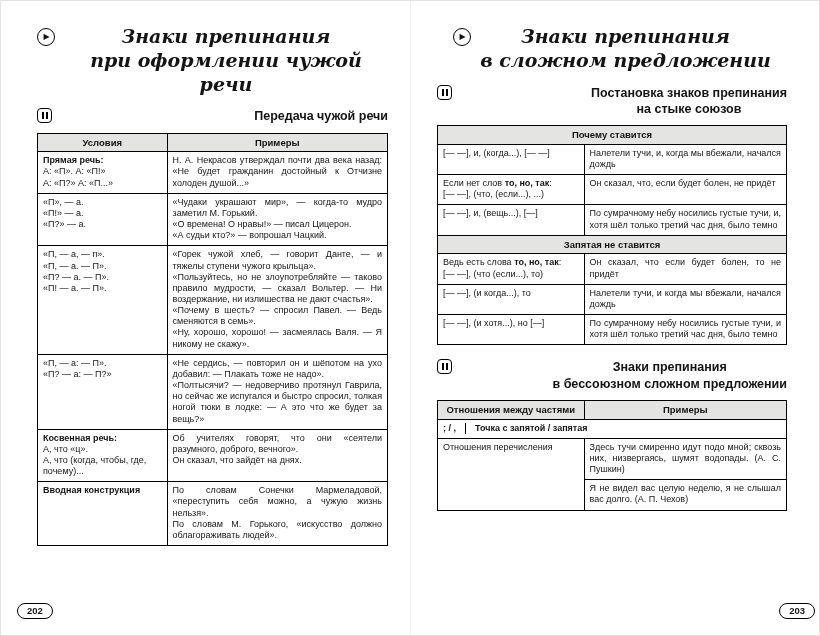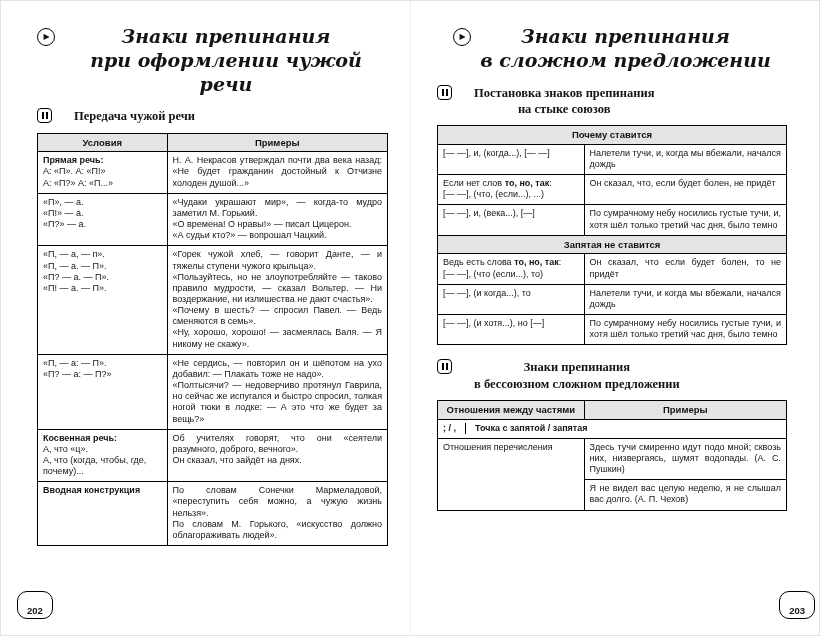--- a/index.html
+++ b/index.html
@@ -25,21 +25,21 @@
     font-style:italic; font-weight:bold;
     font-size:19px; line-height:1.25;
     text-align:center; white-space:pre-line;
   }
   .circle-icon {
     flex:0 0 auto; width:18px; height:18px; margin-top:3px;
     border:1.7px solid #000; border-radius:50%;
     display:flex; align-items:center; justify-content:center;
     font-size:8px; line-height:1; padding-left:1px;
   }
-  .section-head { display:flex; justify-content:flex-start; align-items:flex-start; gap:22px; margin:8px 0 8px;font-family:Liberation Serif, serif; }
+  .section-head { display:flex; justify-content:space-between; align-items:flex-start; gap:22px; margin:8px 0 8px; }
   .section-text { font-size:12.5px; font-weight:bold; text-align:center; white-space:pre-line; line-height:1.3; }
   .pause-icon {
     flex:0 0 auto; width:15px; height:15px; margin-top:0px;
     border:1.5px solid #000; border-radius:4px;
     display:inline-flex; align-items:center; justify-content:center; gap:2px;
   }
   .pause-icon i { display:block; width:2px; height:7px; background:#000; }
 
   table { border-collapse:collapse; width:100%; }
   th, td {
@@ -55,21 +55,21 @@
   .blk { display:block; }
   .w-cond { width:37%;margin-top:12px; }
   .w-scheme { width:42%; }
 
   .subhead { font-weight:bold; }
   .subkey { display:inline-block; padding-right:9px; margin-right:9px; border-right:1px solid #000; }
 
   .pagenum {
     position:absolute; bottom:16px;
     border:1.3px solid #000; border-radius:10px;
-    padding:13px 9px 2px;
+    padding:1px 9px 2px;
     font-size:9.5px; font-weight:bold; background:#fff;
   }
   .pn-left { left:16px; }
   .pn-right { right:4px; }
 
   .mt { margin-top:14px; }
 </style>
 </head>
 <body>
 
@@ -170,21 +170,21 @@
         <tr>
           <td class="scheme w-scheme"><span></span><b></b><span>[— —], и, (когда...), [— —]</span></td>
           <td class="ex">Налетели тучи, и, когда мы вбежали, начался дождь</td>
         </tr>
         <tr>
           <td class="scheme"><span>Если нет слов </span><b>то, но, так</b><span>:
 [— —], (что, (если...), ...)</span></td>
           <td class="ex">Он сказал, что, если будет болен, не придёт</td>
         </tr>
         <tr>
-          <td class="scheme"><span></span><b></b><span>[— —], и, (века...), [—]</span></td>
+          <td class="scheme"><span></span><b></b><span>[— —], и, (вещь...), [—]</span></td>
           <td class="ex">По сумрачному небу носились густые тучи, и, хотя шёл только третий час дня, было темно</td>
         </tr>
         <tr>
           <th colspan="2">Запятая не ставится</th>
         </tr>
         <tr>
           <td class="scheme"><span>Ведь есть слова </span><b>то, но, так</b><span>:
 [— —], (что (если...), то)</span></td>
           <td class="ex">Он сказал, что если будет болен, то не придёт</td>
         </tr>

